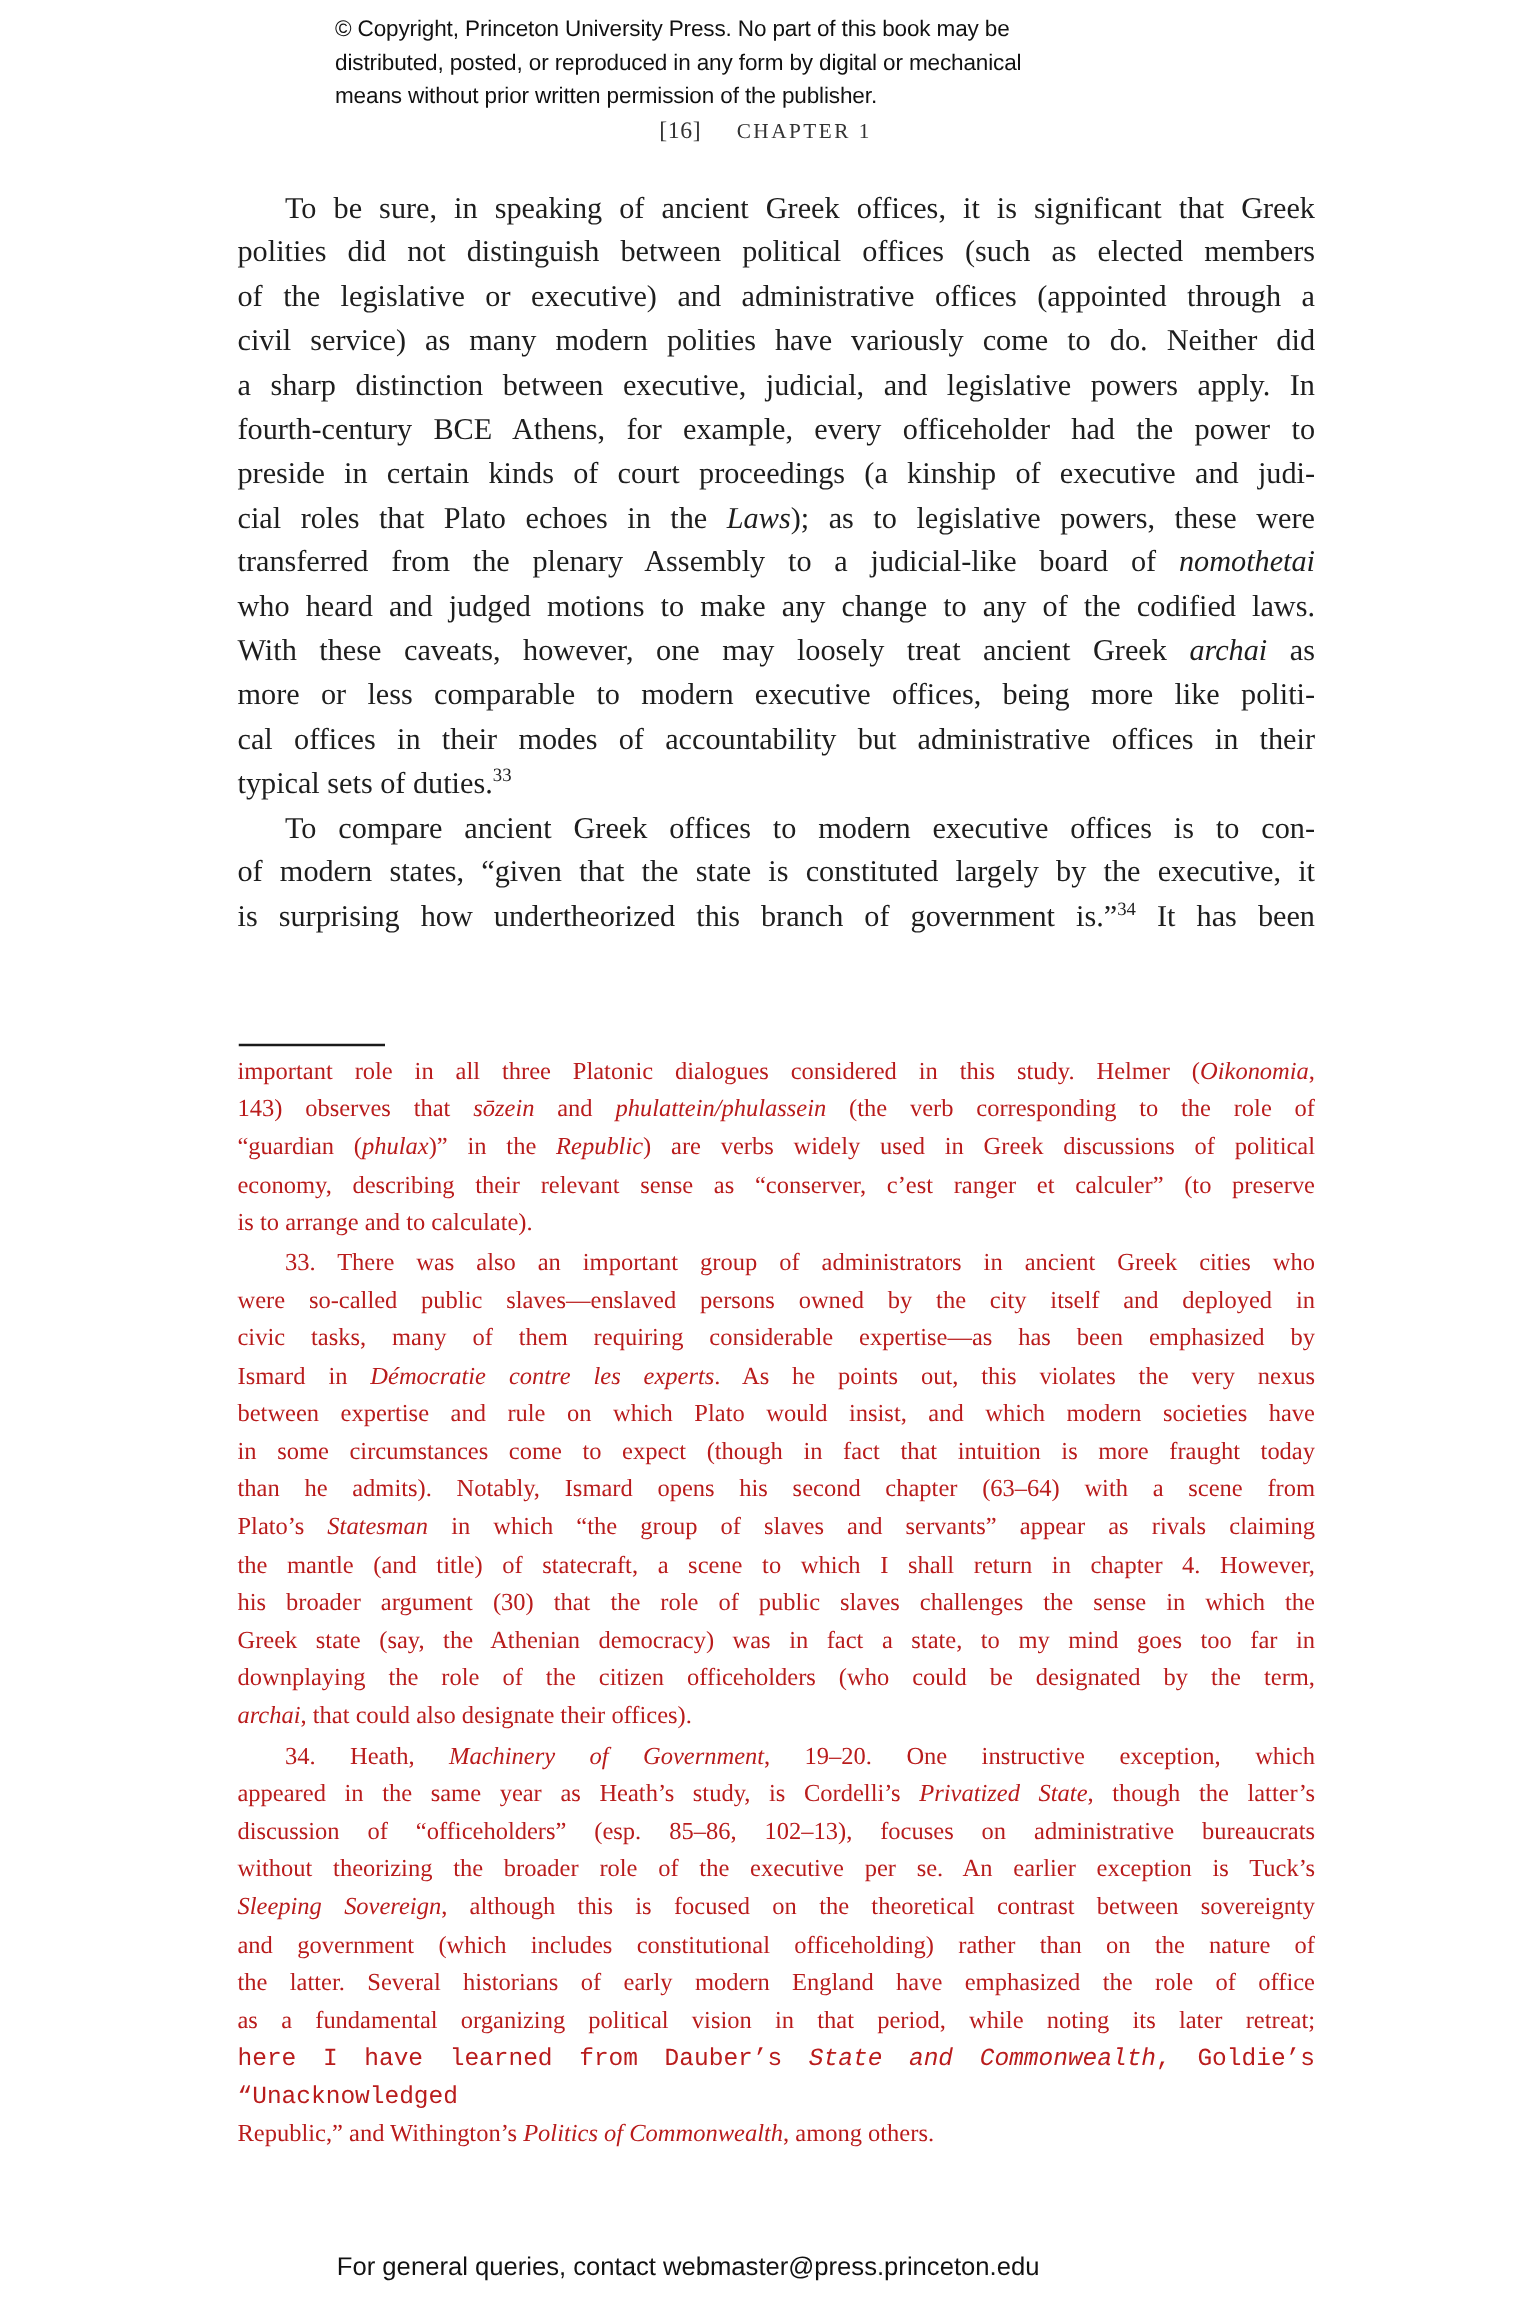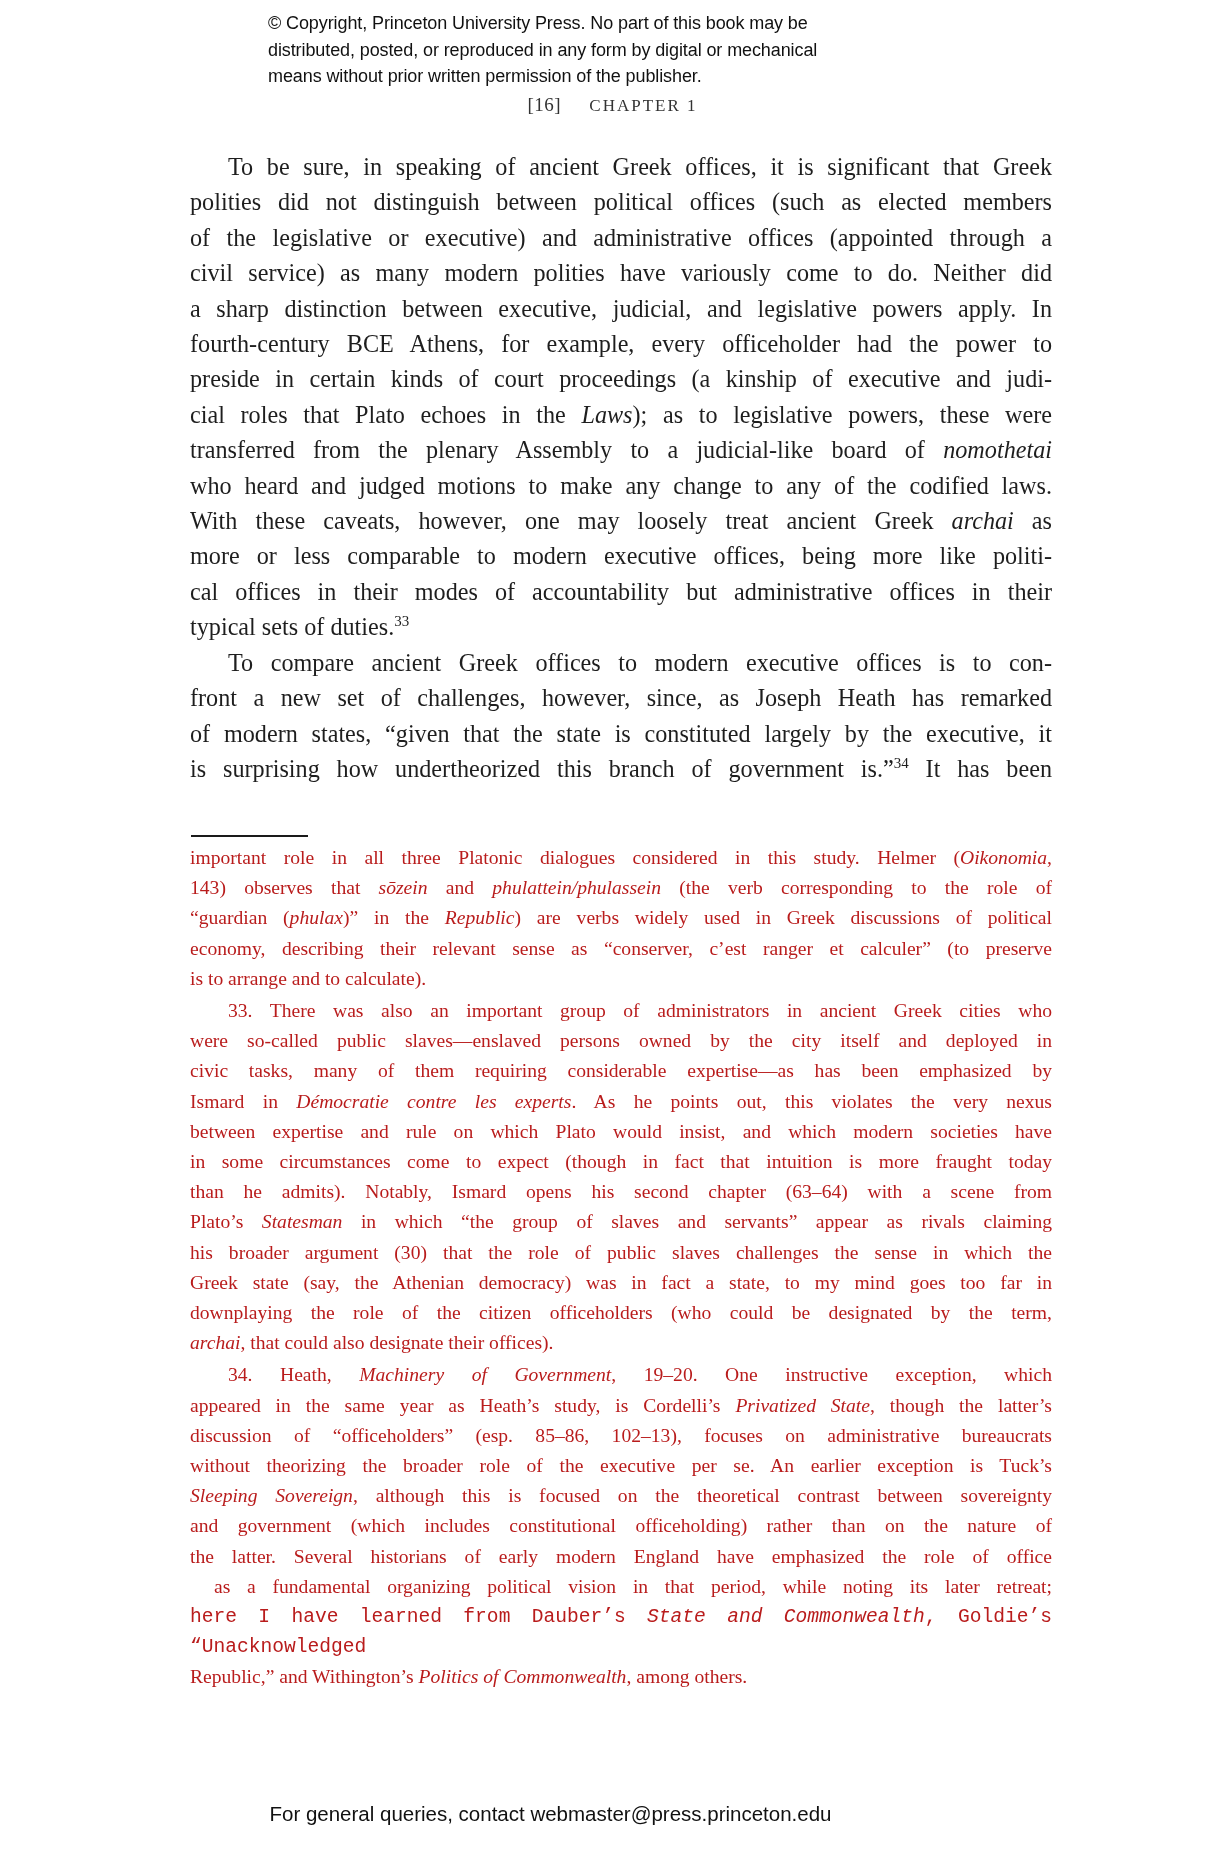--- a/index.html
+++ b/index.html
@@ -71,21 +71,20 @@
       <span class="line" style="text-indent: 0px;"><span>cial roles that Plato echoes in the </span><em>Laws</em><span>); as to legislative powers, these were</span></span>
       <span class="line" style="text-indent: 0px;"><span>transferred from the plenary Assembly to a judicial-like board of </span><em>nomothetai</em></span>
       <span class="line" style="text-indent: 0px;"><span>who heard and judged motions to make any change to any of the codified laws.</span></span>
       <span class="line" style="text-indent: 0px;"><span>With these caveats, however, one may loosely treat ancient Greek </span><em>archai</em><span> as</span></span>
       <span class="line" style="text-indent: 0px;"><span>more or less comparable to modern executive offices, being more like politi-</span></span>
       <span class="line" style="text-indent: 0px;"><span>cal offices in their modes of accountability but administrative offices in their</span></span>
       <span class="line last" style="text-indent: 0px;"><span>typical sets of duties.</span><sup>33</sup></span>
     </p>
     <p>
       <span class="line"><span>To compare ancient Greek offices to modern executive offices is to con-</span></span>
-      <span class="line" style="text-indent: 0px;"><span>front a new set of challenges, however, since, as Joseph Heath has remarked</span></span>
       <span class="line" style="text-indent: 0px;"><span>of modern states, “given that the state is constituted largely by the executive, it</span></span>
       <span class="line" style="text-indent: 0px;"><span>is surprising how undertheorized this branch of government is.”</span><sup>34</sup><span> It has been</span></span>
     </p>
   </div>
 
 <div class="rule"></div>
 
 <div class="notes" id="notes">
     <p class="cont">
       <span class="line"><span>important role in all three Platonic dialogues considered in this study. Helmer (</span><em>Oikonomia</em><span>,</span></span>
@@ -96,32 +95,33 @@
     </p>
     <p>
       <span class="line"><span>33. There was also an important group of administrators in ancient Greek cities who</span></span>
       <span class="line" style="text-indent: 0px;"><span>were so-called public slaves—enslaved persons owned by the city itself and deployed in</span></span>
       <span class="line" style="text-indent: 0px;"><span>civic tasks, many of them requiring considerable expertise—as has been emphasized by</span></span>
       <span class="line" style="text-indent: 0px;"><span>Ismard in </span><em>Démocratie contre les experts</em><span>. As he points out, this violates the very nexus</span></span>
       <span class="line" style="text-indent: 0px;"><span>between expertise and rule on which Plato would insist, and which modern societies have</span></span>
       <span class="line" style="text-indent: 0px;"><span>in some circumstances come to expect (though in fact that intuition is more fraught today</span></span>
       <span class="line" style="text-indent: 0px;"><span>than he admits). Notably, Ismard opens his second chapter (63–64) with a scene from</span></span>
       <span class="line" style="text-indent: 0px;"><span>Plato’s </span><em>Statesman</em><span> in which “the group of slaves and servants” appear as rivals claiming</span></span>
+      <span class="line" style="text-indent: 0px;"><span>the mantle (and title) of statecraft, a scene to which I shall return in chapter 4. However,</span></span>
       <span class="line" style="text-indent: 0px;"><span>his broader argument (30) that the role of public slaves challenges the sense in which the</span></span>
       <span class="line" style="text-indent: 0px;"><span>Greek state (say, the Athenian democracy) was in fact a state, to my mind goes too far in</span></span>
       <span class="line" style="text-indent: 0px;"><span>downplaying the role of the citizen officeholders (who could be designated by the term,</span></span>
       <span class="line last" style="text-indent: 0px;"><em>archai</em><span>, that could also designate their offices).</span></span>
     </p>
     <p>
       <span class="line"><span>34. Heath, </span><em>Machinery of Government</em><span>, 19–20. One instructive exception, which</span></span>
       <span class="line" style="text-indent: 0px;"><span>appeared in the same year as Heath’s study, is Cordelli’s </span><em>Privatized State</em><span>, though the latter’s</span></span>
       <span class="line" style="text-indent: 0px;"><span>discussion of “officeholders” (esp. 85–86, 102–13), focuses on administrative bureaucrats</span></span>
       <span class="line" style="text-indent: 0px;"><span>without theorizing the broader role of the executive per se. An earlier exception is Tuck’s</span></span>
       <span class="line" style="text-indent: 0px;"><em>Sleeping Sovereign</em><span>, although this is focused on the theoretical contrast between sovereignty</span></span>
       <span class="line" style="text-indent: 0px;"><span>and government (which includes constitutional officeholding) rather than on the nature of</span></span>
       <span class="line" style="text-indent: 0px;"><span>the latter. Several historians of early modern England have emphasized the role of office</span></span>
-      <span class="line" style="text-indent: 0px; margin-left: 24px;"><span>as a fundamental organizing political vision in that period, while noting its later retreat;</span></span>
+      <span class="line" style="text-indent: 0px;"><span>as a fundamental organizing political vision in that period, while noting its later retreat;</span></span>
       <span class="line" style="text-indent: 0px; font-family: Liberation Mono, monospace;"><span>here I have learned from Dauber’s </span><em>State and Commonwealth</em><span>, Goldie’s “Unacknowledged</span></span>
       <span class="line last" style="text-indent: 0px;"><span>Republic,” and Withington’s </span><em>Politics of Commonwealth</em><span>, among others.</span></span>
     </p>
   </div>
 
 <div class="footer">For general queries, contact webmaster@press.princeton.edu</div>
 
 </body></html>

